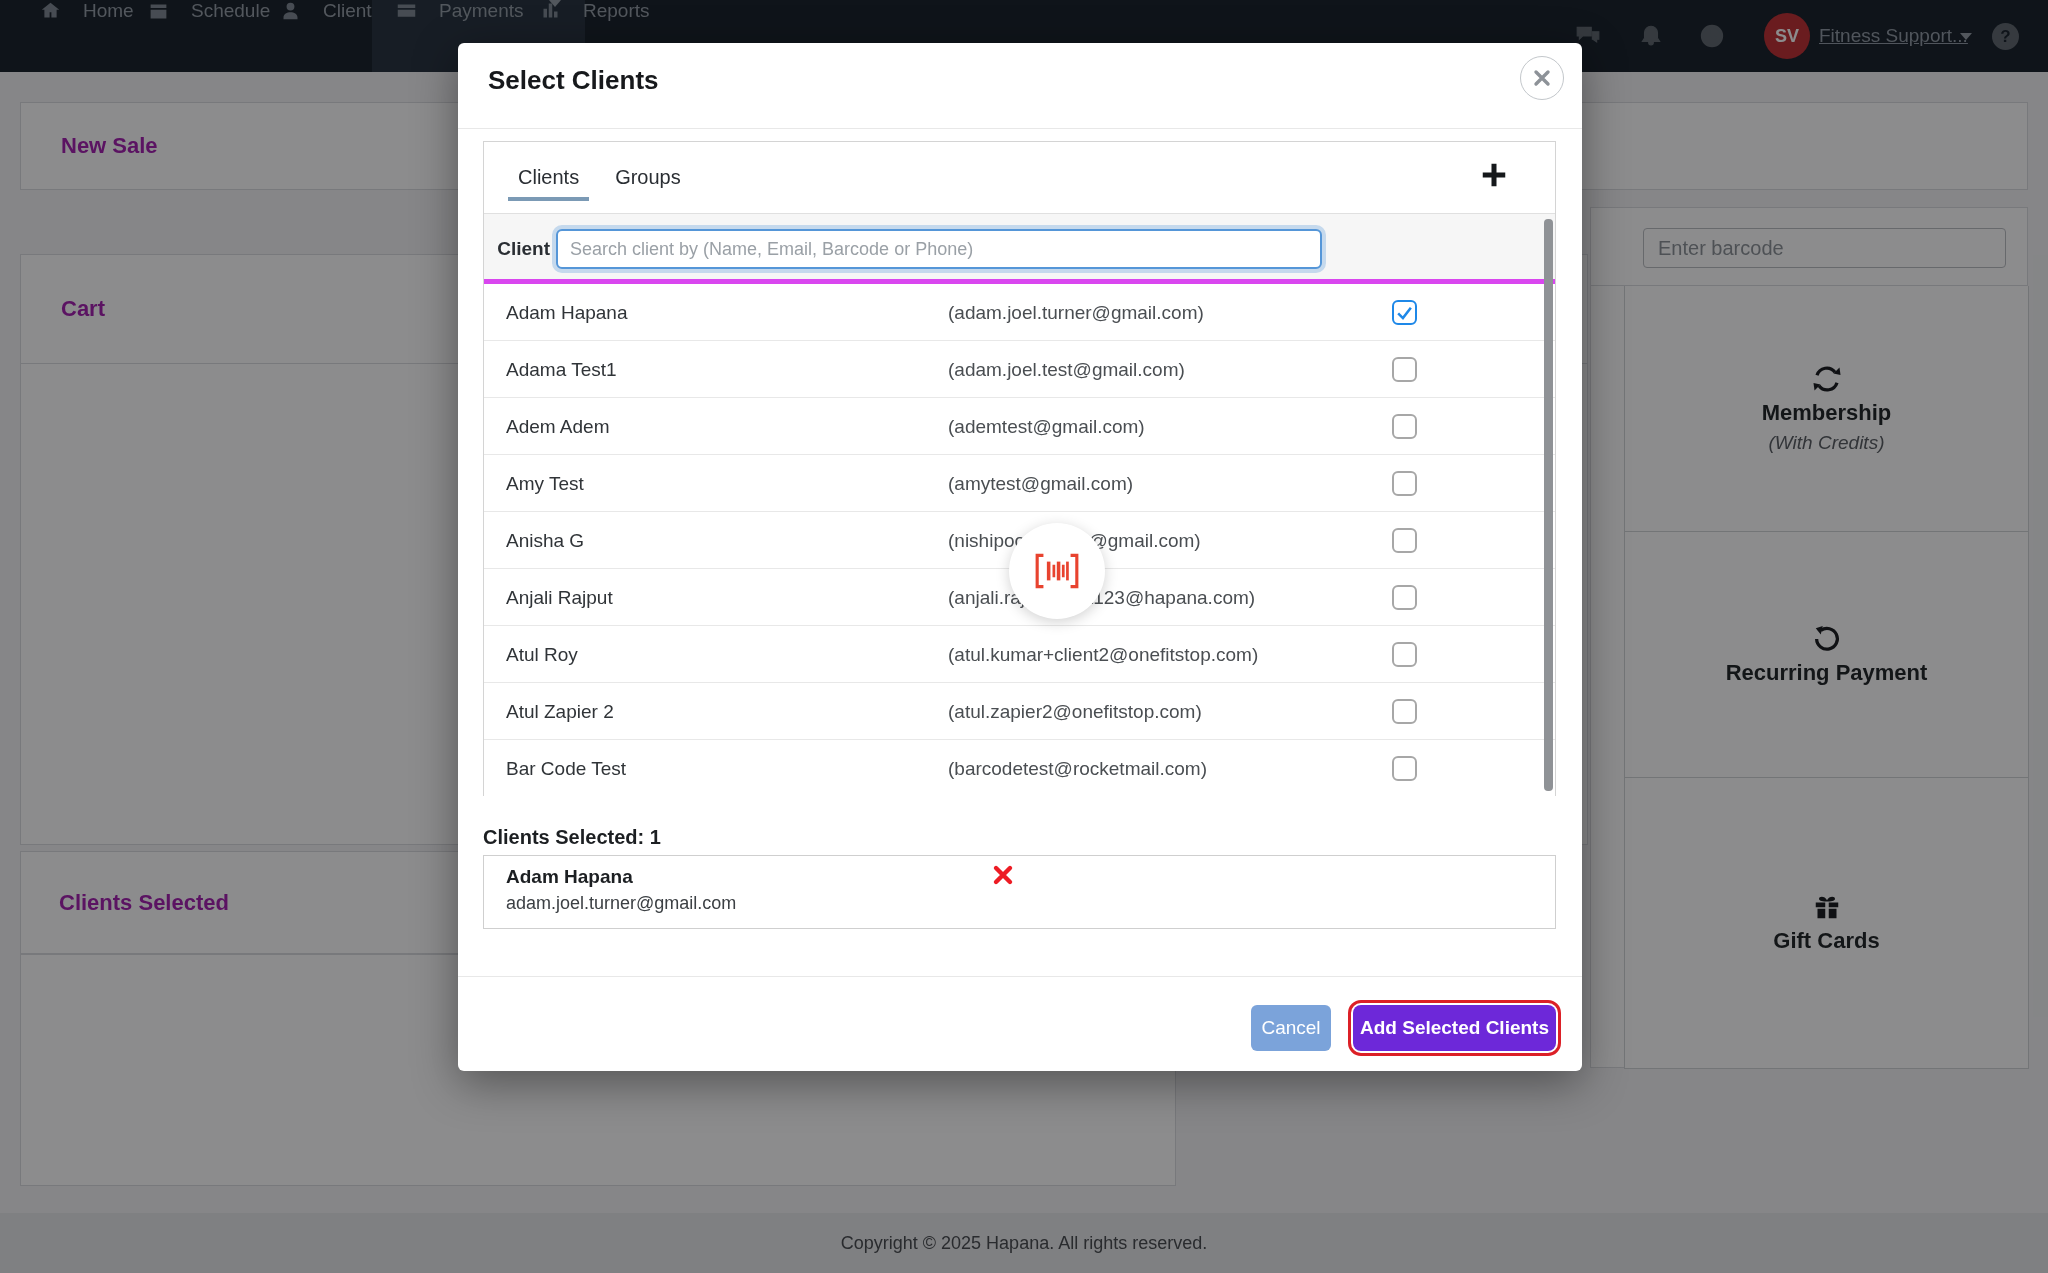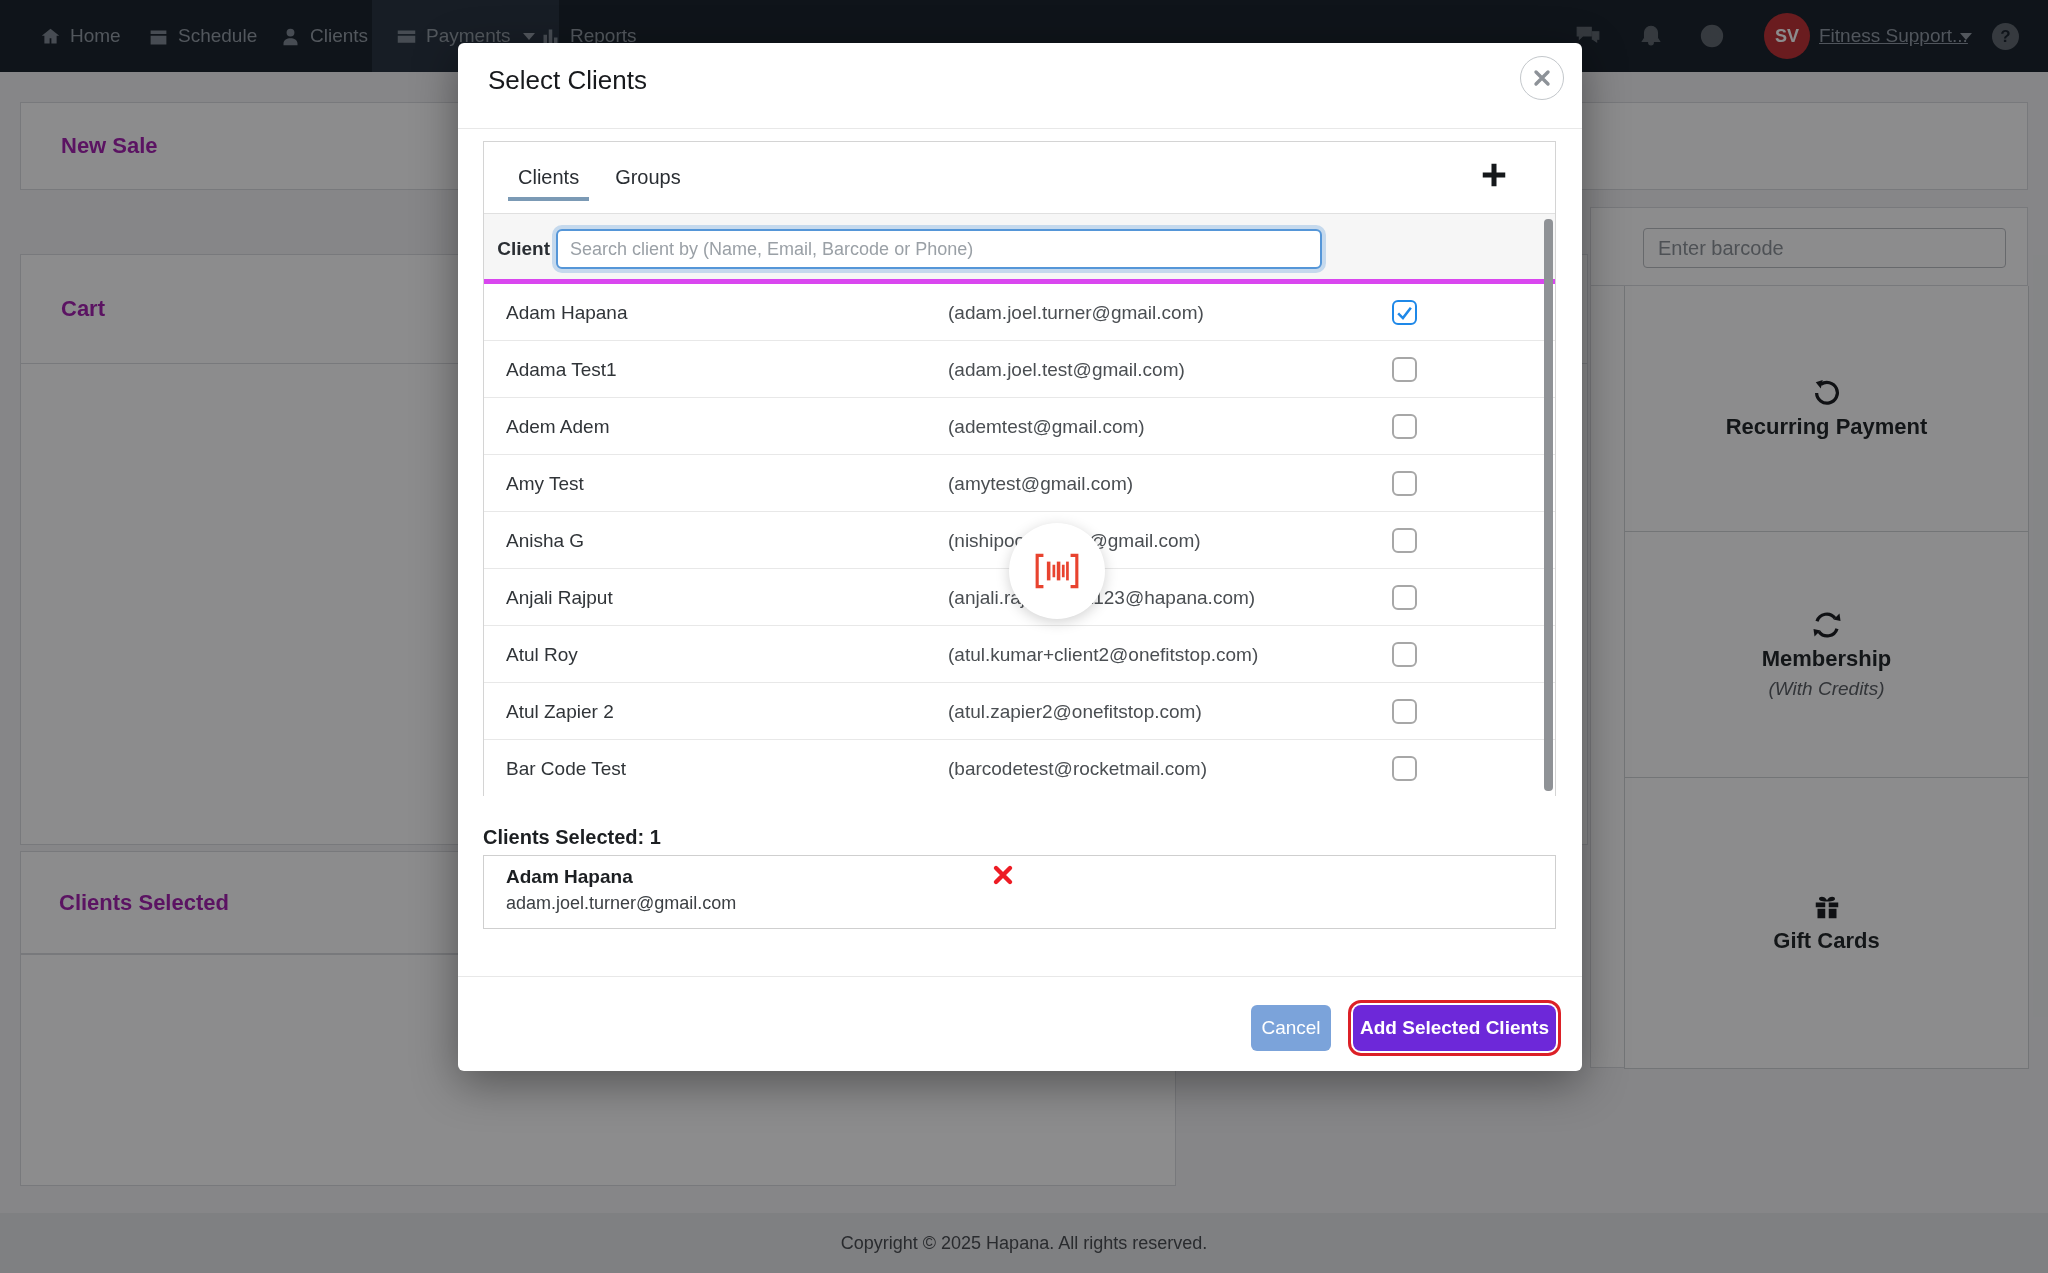--- a/index.html
+++ b/index.html
@@ -1,21 +1,21 @@
 <!DOCTYPE html>
 <html><head>
 <meta charset="utf-8">
 <style>
   html,body{margin:0;padding:0;background:#2a2a2a;}
   *{box-sizing:border-box;font-family:"Liberation Sans",sans-serif;}
   .stage{position:relative;width:2048px;height:1273px;overflow:hidden;background:#f3f4f5;}
 
   
   .navbar{position:absolute;left:0;top:0;width:2048px;height:72px;background:#141d26;z-index:10;}
-  .nav-item{position:absolute;top:0;height:72px;display:flex;align-items:center;gap:9px;
+  .nav-item{position:absolute;top:0;height:72px;display:flex;align-items:flex-start;gap:22px;
             color:#929ba4;font-size:19px;cursor:pointer;}
   .nav-item svg{width:21px;height:21px;fill:#7d8791;}
   .nav-item.active{background:#222f3b;padding:0 24px;}
   .caret{width:0;height:0;border-left:6px solid transparent;border-right:6px solid transparent;
          border-top:7px solid #929ba4;margin-left:4px;}
   .nav-right-icon{position:absolute;top:23px;width:26px;height:26px;color:#5d656d;}
   .nav-right-icon svg{width:26px;height:26px;fill:#5d656d;stroke:#5d656d;}
   .avatar{position:absolute;left:1764px;top:13px;width:46px;height:46px;border-radius:50%;
           background:#bf2c30;color:#fff;font-weight:bold;font-size:18px;
           display:flex;align-items:center;justify-content:center;}
@@ -45,21 +45,21 @@
   .tile-sub{font-size:19px;font-style:italic;color:#555a5f;}
   .footer-bar{position:absolute;left:0;top:1213px;width:2048px;height:60px;background:#e7e8ea;
               display:flex;align-items:center;justify-content:center;font-size:18px;color:#45494d;}
 
   
   .overlay{position:absolute;inset:0;background:rgba(10,10,12,0.47);z-index:50;}
 
   
   .modal{position:absolute;left:458px;top:43px;width:1124px;height:1028px;background:#fff;
          border-radius:6px;box-shadow:0 12px 45px rgba(0,0,0,.4);z-index:100;}
-  .modal-title{position:absolute;left:30px;top:22px;font-size:26px;font-weight:normal;color:#17191c;}
+  .modal-title{position:absolute;left:30px;top:22px;font-size:26px;font-weight:bold;color:#17191c;}
   .modal-close{position:absolute;left:1062px;top:13px;width:44px;height:44px;border-radius:50%;
                border:1.5px solid #c3c7cb;display:flex;align-items:center;justify-content:center;cursor:pointer;}
   .modal-close svg{width:18px;height:18px;stroke:#8d9298;stroke-width:3.4;}
   .modal-hr{position:absolute;left:0;top:85px;width:100%;border-top:1px solid #e8e8e8;}
 
   .panel{position:absolute;left:25px;top:98px;width:1073px;height:655px;border:1px solid #d4d4d4;}
   .tabbar{position:relative;height:72px;border-bottom:1px solid #e0e0e0;display:flex;padding-left:16px;}
   .tab{position:relative;display:flex;align-items:center;padding:0 18px;font-size:20px;color:#2a2e33;cursor:pointer;}
   .tab.active::after{content:"";position:absolute;left:8px;right:8px;bottom:12px;height:4px;background:#7b9ab5;}
   .add-new{position:absolute;right:40px;top:18px;width:36px;height:36px;color:#15181b;cursor:pointer;}
@@ -184,36 +184,36 @@
   <div class="card cs-header">
     <span class="card-header-text">Clients Selected</span>
   </div>
   <div class="card cs-body"></div>
 
   <div class="right-card">
     <div class="barcode-row">
       <input class="barcode-input" placeholder="Enter barcode" style="">
     </div>
     <div class="tiles">
-      <div class="tile" style="height:246px;border-top:none">
-        <svg viewBox="0 0 24 24" fill="none" stroke="#15181b" stroke-width="2.6">
-          <path d="M7 5.2A8.3 8.3 0 1 1 3.7 12"></path>
-            <path d="M8.6 1.6 3 3.4l4 5z" fill="#15181b" stroke="none"></path>
-        </svg>
-        <span class="tile-title">Recurring Payment</span>
-      </div>
       <div class="tile" style="height:246px">
         <svg viewBox="0 0 24 24" fill="none" stroke="#15181b" stroke-width="2.6">
           <path d="M4 9a8.2 8.2 0 0 1 14.4-2.4"></path>
             <path d="M20 15a8.2 8.2 0 0 1-14.4 2.4"></path>
           <path d="M22 2.8 17.2 7.6l5.6 1.2z" fill="#15181b" stroke="none"></path>
           <path d="M2 21.2 6.8 16.4l-5.6-1.2z" fill="#15181b" stroke="none"></path>
         </svg>
         <span class="tile-title">Membership</span>
         <span class="tile-sub">(With Credits)</span>
+      </div>
+      <div class="tile" style="height:246px;border-top:none">
+        <svg viewBox="0 0 24 24" fill="none" stroke="#15181b" stroke-width="2.6">
+          <path d="M7 5.2A8.3 8.3 0 1 1 3.7 12"></path>
+            <path d="M8.6 1.6 3 3.4l4 5z" fill="#15181b" stroke="none"></path>
+        </svg>
+        <span class="tile-title">Recurring Payment</span>
       </div>
       <div class="tile" style="height:291px">
         <svg viewBox="0 0 24 24" fill="#15181b">
           <path d="M12 6.6C10.4 3 5.4 3.2 5.6 5.6 5.8 7.4 9 7.6 12 7.6s6.2-.2 6.4-2C18.6 3.2 13.6 3 12 6.6z"></path>
           <path d="M3 8.4h18v3.8h-7.6V8.4h-2.8v3.8H3z"></path>
             <path d="M4.4 13.4h6.2V21H4.4zM13.4 13.4h6.2V21h-6.2z"></path>
         </svg>
         <span class="tile-title">Gift Cards</span>
       </div>
     </div>

